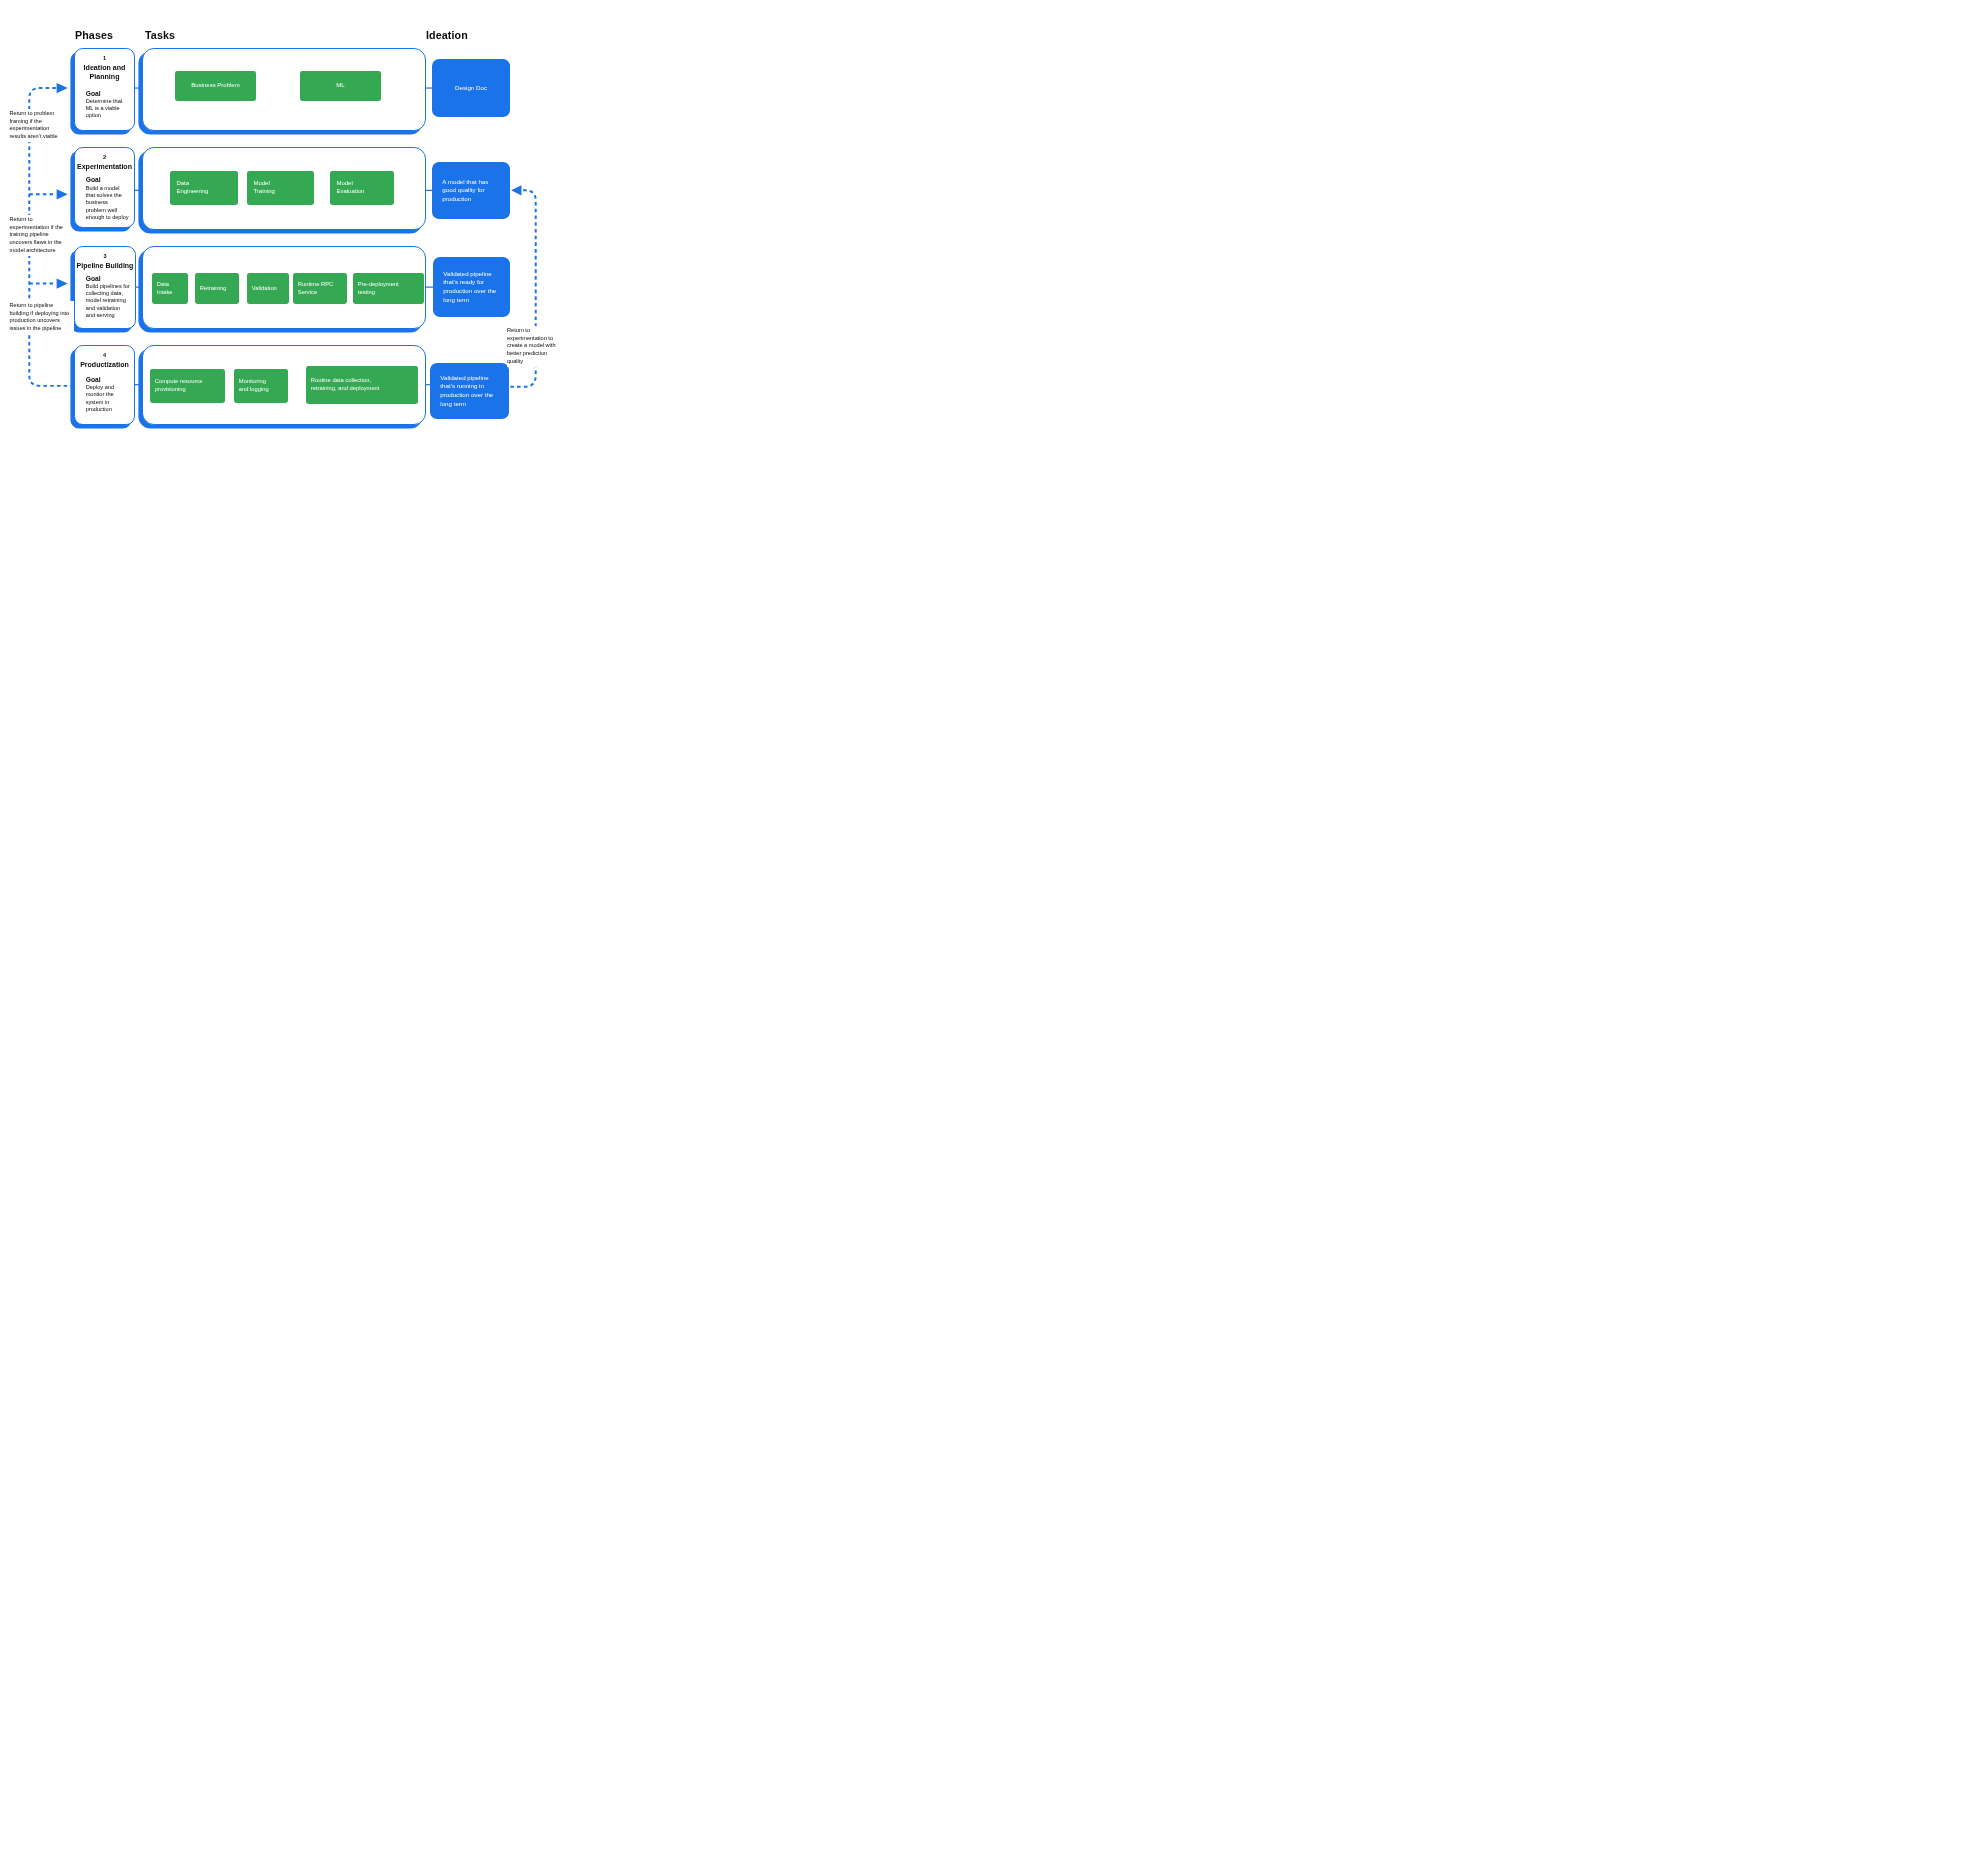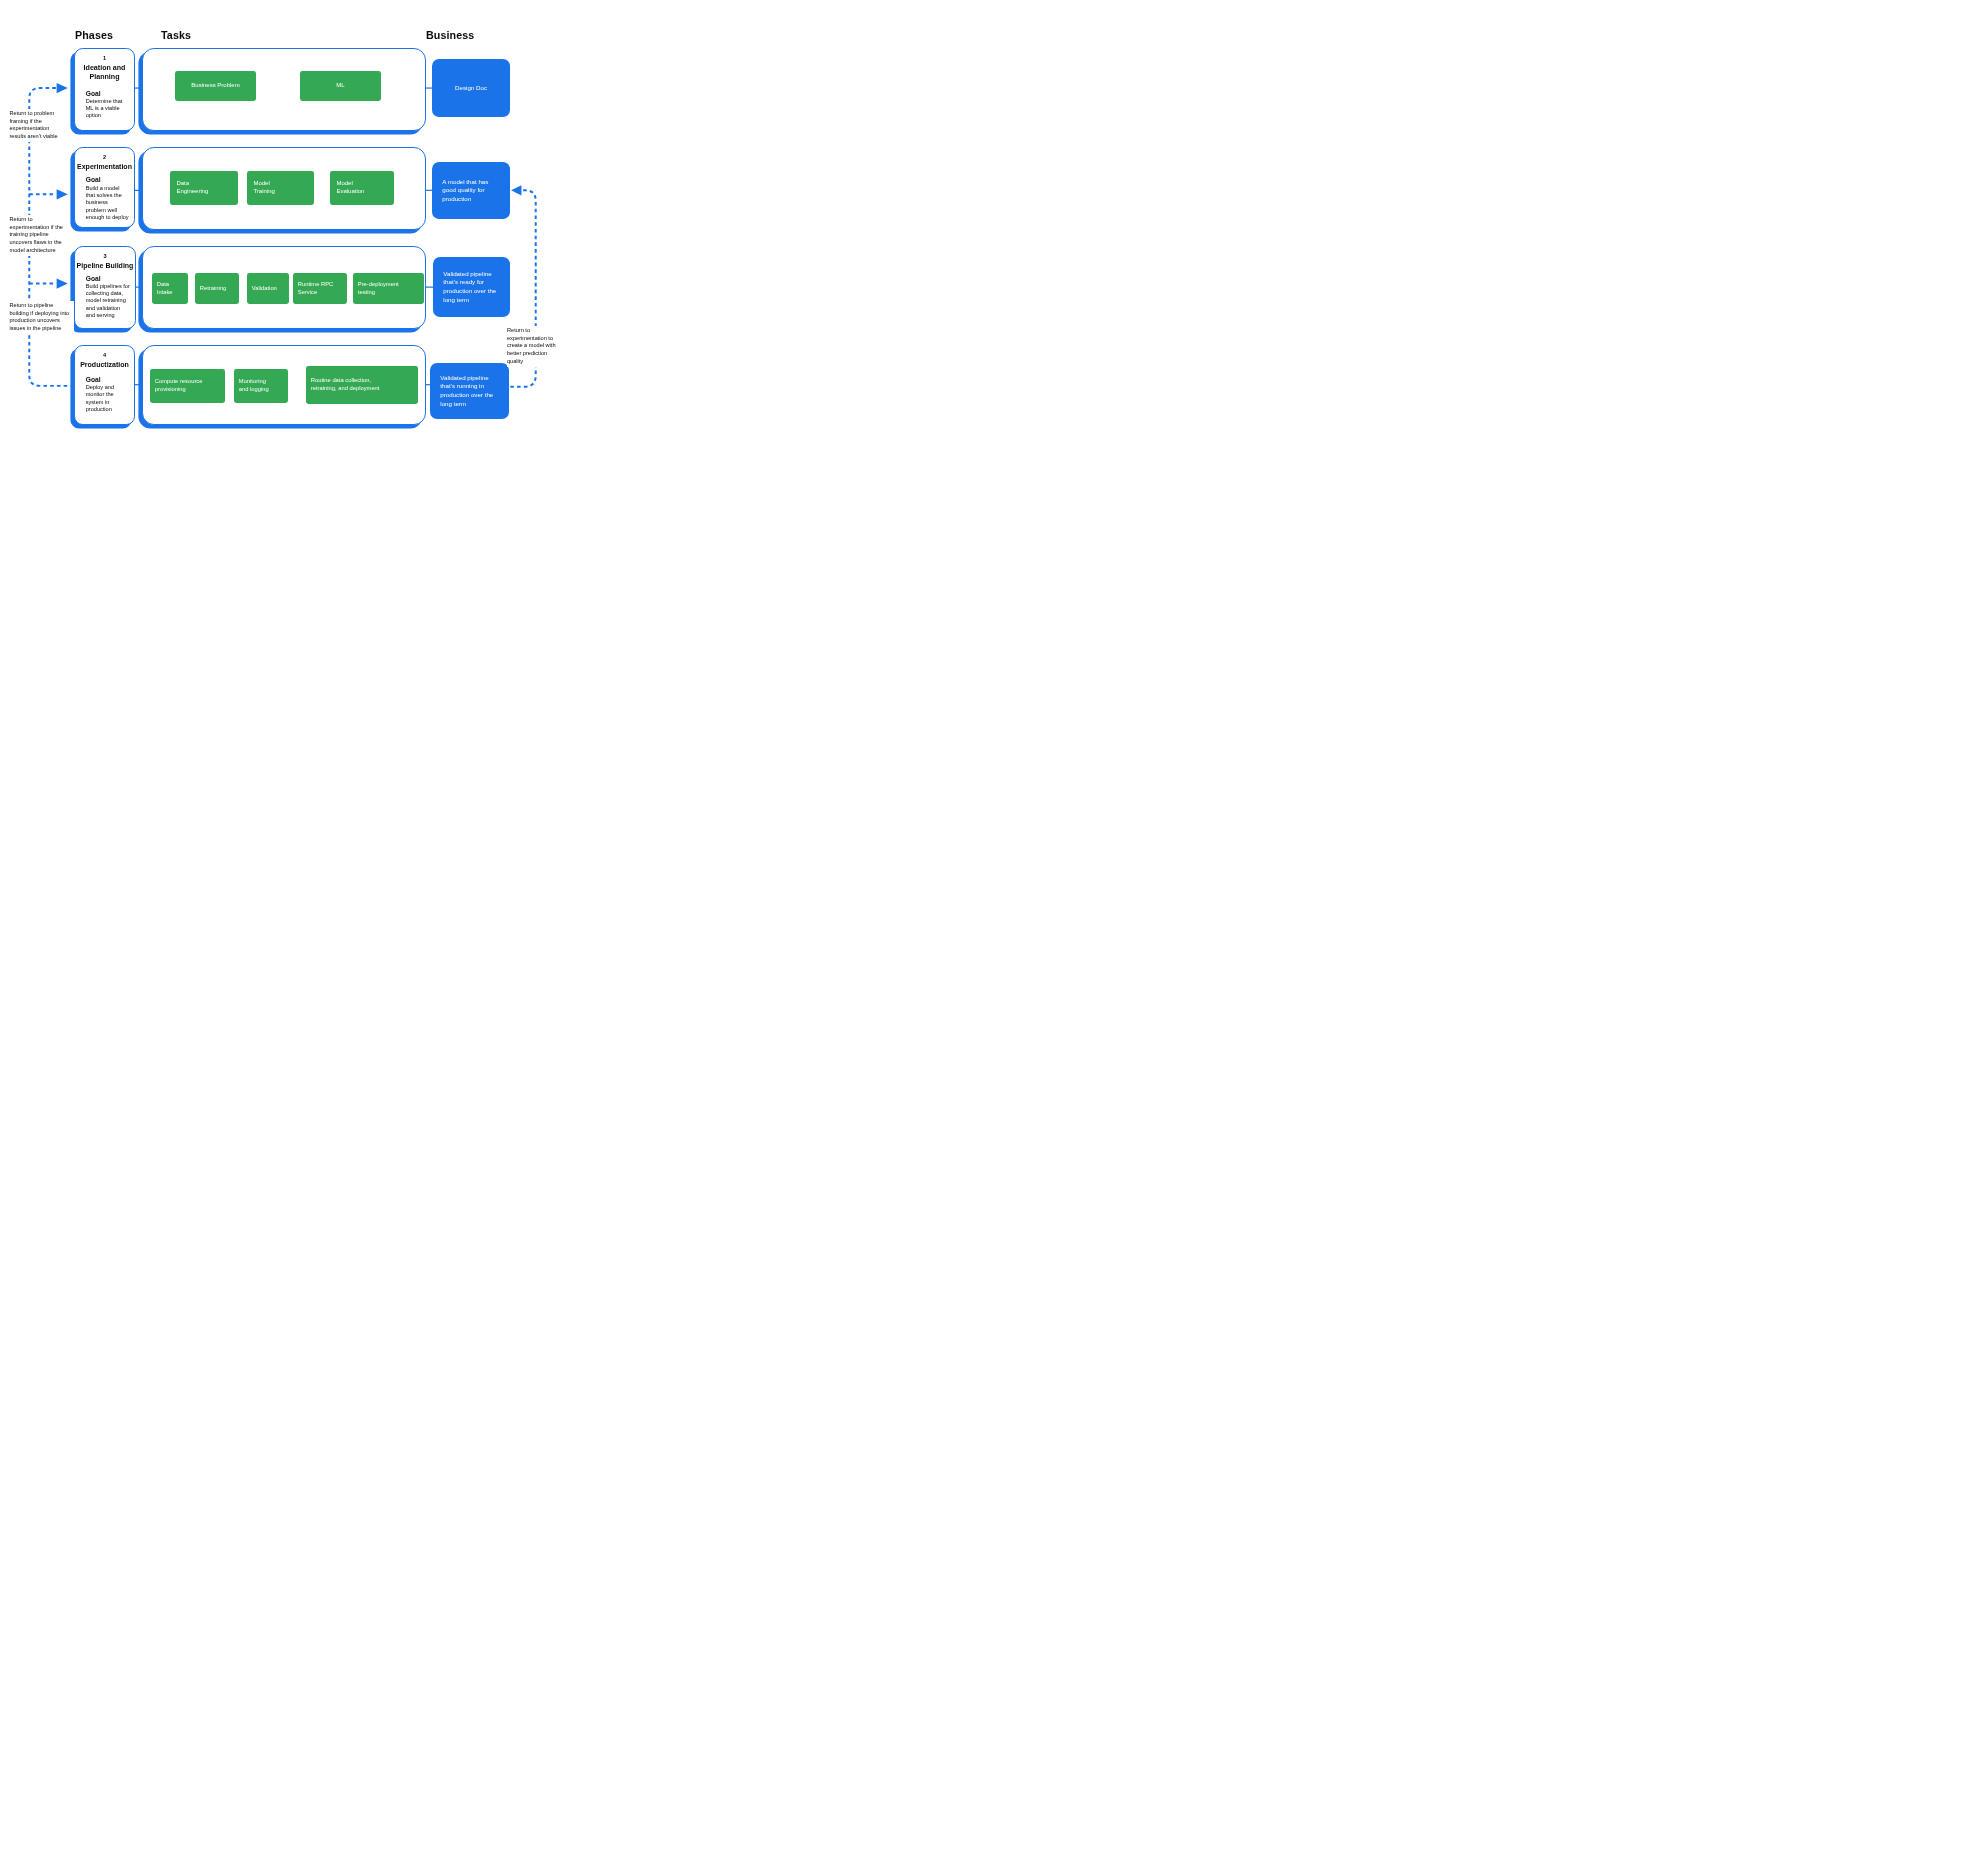--- a/index.html
+++ b/index.html
@@ -90,22 +90,22 @@
     <polygon points="142,477 170,490 142,503" fill="#1a73e8"></polygon>
     <polygon points="142,702 170,715 142,728" fill="#1a73e8"></polygon>
 
     <g stroke="#1a73e8" stroke-width="5" fill="none" stroke-dasharray="9 8">
       <path d="M1286 975 L1322 975 Q1350 975 1350 947 L1350 506 Q1350 480 1324 480 L1312 480"></path>
     </g>
     <polygon points="1314,467 1288,480 1314,493" fill="#1a73e8"></polygon>
   </svg>
 
   <div class="hdr" style="left:75px;top:29px;">Phases</div>
-  <div class="hdr" style="left:161px;top:29px;">Tasks</div>
-  <div class="hdr" style="left:426px;top:29px;">Business</div>
+  <div class="hdr" style="left:145px;top:29px;">Tasks</div>
+  <div class="hdr" style="left:426px;top:29px;">Ideation</div>
 
   <div class="phase-card" style="left:74px;top:48px;width:61px;height:83px;">
     <div class="pnum">1</div>
     <div class="ptitle">Ideation and Planning</div>
     <div class="pgoal">Goal</div>
     <div class="pgoaltext">Determine that ML is a viable option</div>
   </div>
   <div class="tcontainer" style="left:142px;top:48px;width:284px;height:83px;"></div>
   <div class="task center" style="left:175px;top:71px;width:81px;height:30px;">
       <span>Business Problem</span>

